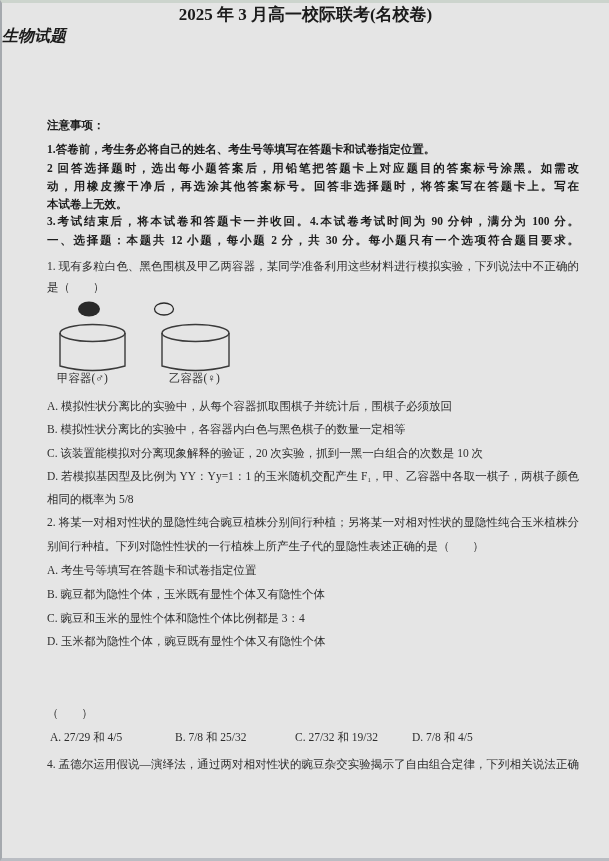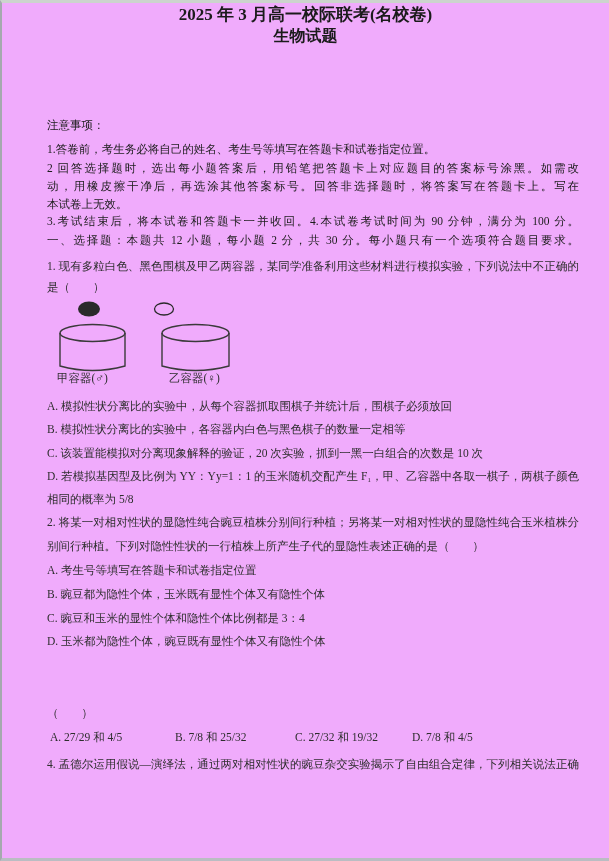--- a/index.html
+++ b/index.html
@@ -1,20 +1,20 @@
 <!DOCTYPE html>
 <html><head>
 <meta charset="utf-8">
 <style>
   html,body{margin:0;padding:0;background:#ffffff;}
   .page{
     position:relative;
     width:609px;height:861px;
     box-sizing:border-box;
-    background:#f0abfc;
+    background:#e5e5e5;
     border-top:3px solid #ccd4cd;
     border-left:2px solid #a5a9ae;
     border-bottom:3px solid #babdc3;
     overflow:hidden;
     font-family:"Liberation Serif","DejaVu Serif",serif;
     color:#2b2b2b;
   }
   .ln{
     position:absolute;
     left:45px;right:30px;
@@ -22,32 +22,32 @@
     line-height:14px;
     white-space:nowrap;
     overflow:hidden;
     color:#2e2e2e;
   }
   .just{
     white-space:normal;
     text-align:justify;
     text-align-last:justify;
   }
-  .bold{font-weight:normal;color:#1c1c1c;}
+  .bold{font-weight:bold;color:#1c1c1c;}
   .title1{
     left:0;right:0;top:52px;
     text-align:center;
     font-size:17px;font-weight:bold;color:#1b1b1b;
     white-space:nowrap;
   }
   .title2{
     left:0;right:0;top:84px;
-    text-align:center;
     font-size:16px;font-weight:bold;color:#1b1b1b;
     white-space:nowrap;
+    font-style:italic;
   }
   .figure-svg{position:absolute;left:40px;top:292px;}
   .fig-label{position:absolute;font-size:11.5px;color:#2e2e2e;white-space:nowrap;}
   .q3opt{position:absolute;font-size:11.5px;color:#2e2e2e;white-space:nowrap;}
 </style>
 </head>
 <body>
 
 <div class="page">
 

